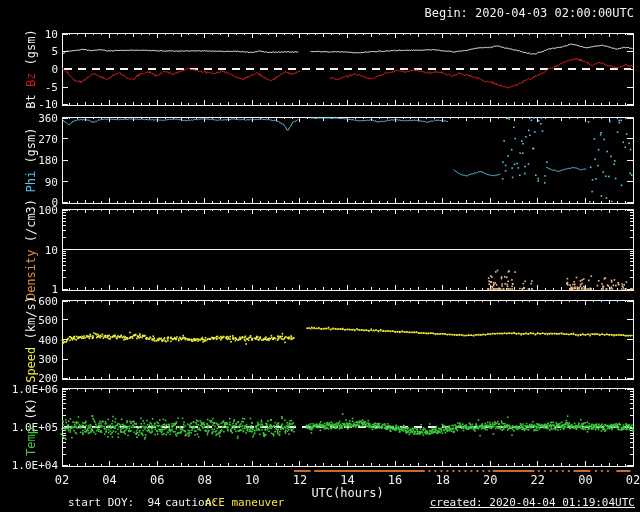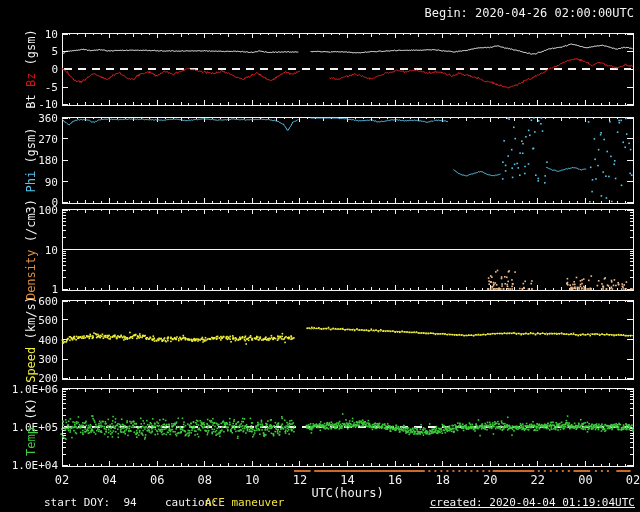--- a/index.html
+++ b/index.html
@@ -3,21 +3,21 @@
 <meta charset="utf-8">
 <style>
   html,body{margin:0;padding:0;background:#000;}
   .screen{position:relative;width:640px;height:512px;background:#000;overflow:hidden;
           font-family:"DejaVu Sans Mono","Liberation Mono",monospace;}
   .screen svg{position:absolute;left:0;top:0;}
   .txt{position:absolute;color:#f4f4f4;font-size:12px;white-space:pre;line-height:13px;}
   #title{left:56px;top:7px;}
   #begin{right:6px;top:7px;}
   .footer{top:496px;font-size:11px;}
-  #f-start{left:44px;}
+  #f-start{left:68px;}
   #f-caution{left:165px;}
   #f-maneuver{left:205px;}
   #f-density{left:268px;margin-top:30px;}
   #f-created{right:5px;text-decoration:underline;}
 </style>
 </head>
 <body>
 
 <div class="screen">
   <svg id="plot" width="640" height="512">
@@ -2371,19 +2371,19 @@
       <text x="347.5" y="497" fill="#f4f4f4" font-size="12" text-anchor="middle">UTC(hours)</text>
       <line x1="294.0" y1="471" x2="310.6" y2="471" stroke="#c96a28" stroke-width="2" stroke-dasharray="none"></line>
       <line x1="314.2" y1="471" x2="424.8" y2="471" stroke="#c96a28" stroke-width="2" stroke-dasharray="none"></line>
       <line x1="428.4" y1="471" x2="490.3" y2="471" stroke="#c96a28" stroke-width="2" stroke-dasharray="2 4"></line>
       <line x1="492.6" y1="471" x2="534.3" y2="471" stroke="#c96a28" stroke-width="2" stroke-dasharray="none"></line>
       <line x1="537.8" y1="471" x2="571.1" y2="471" stroke="#c96a28" stroke-width="2" stroke-dasharray="2 4"></line>
       <line x1="573.5" y1="471" x2="590.2" y2="471" stroke="#c96a28" stroke-width="2" stroke-dasharray="none"></line>
       <line x1="594.9" y1="471" x2="611.6" y2="471" stroke="#c96a28" stroke-width="2" stroke-dasharray="2 4"></line>
       <line x1="616.3" y1="471" x2="630.6" y2="471" stroke="#c96a28" stroke-width="2" stroke-dasharray="none"></line>
     </svg>
-  <div class="txt" id="begin">Begin: 2020-04-26 02:00:00UTC</div>
+  <div class="txt" id="begin">Begin: 2020-04-03 02:00:00UTC</div>
   <div class="txt footer" id="f-start">start DOY:  94</div>
   <div class="txt footer" id="f-caution">caution:</div>
   <div class="txt footer" id="f-maneuver" style="color: rgb(242, 225, 61);">ACE maneuver</div>
   <div class="txt footer" id="f-density" style="color: rgb(238, 106, 48);">density &lt; 1</div>
   <div class="txt footer" id="f-created">created: 2020-04-04 01:19:04UTC</div>
 </div>
 
 </body></html>

